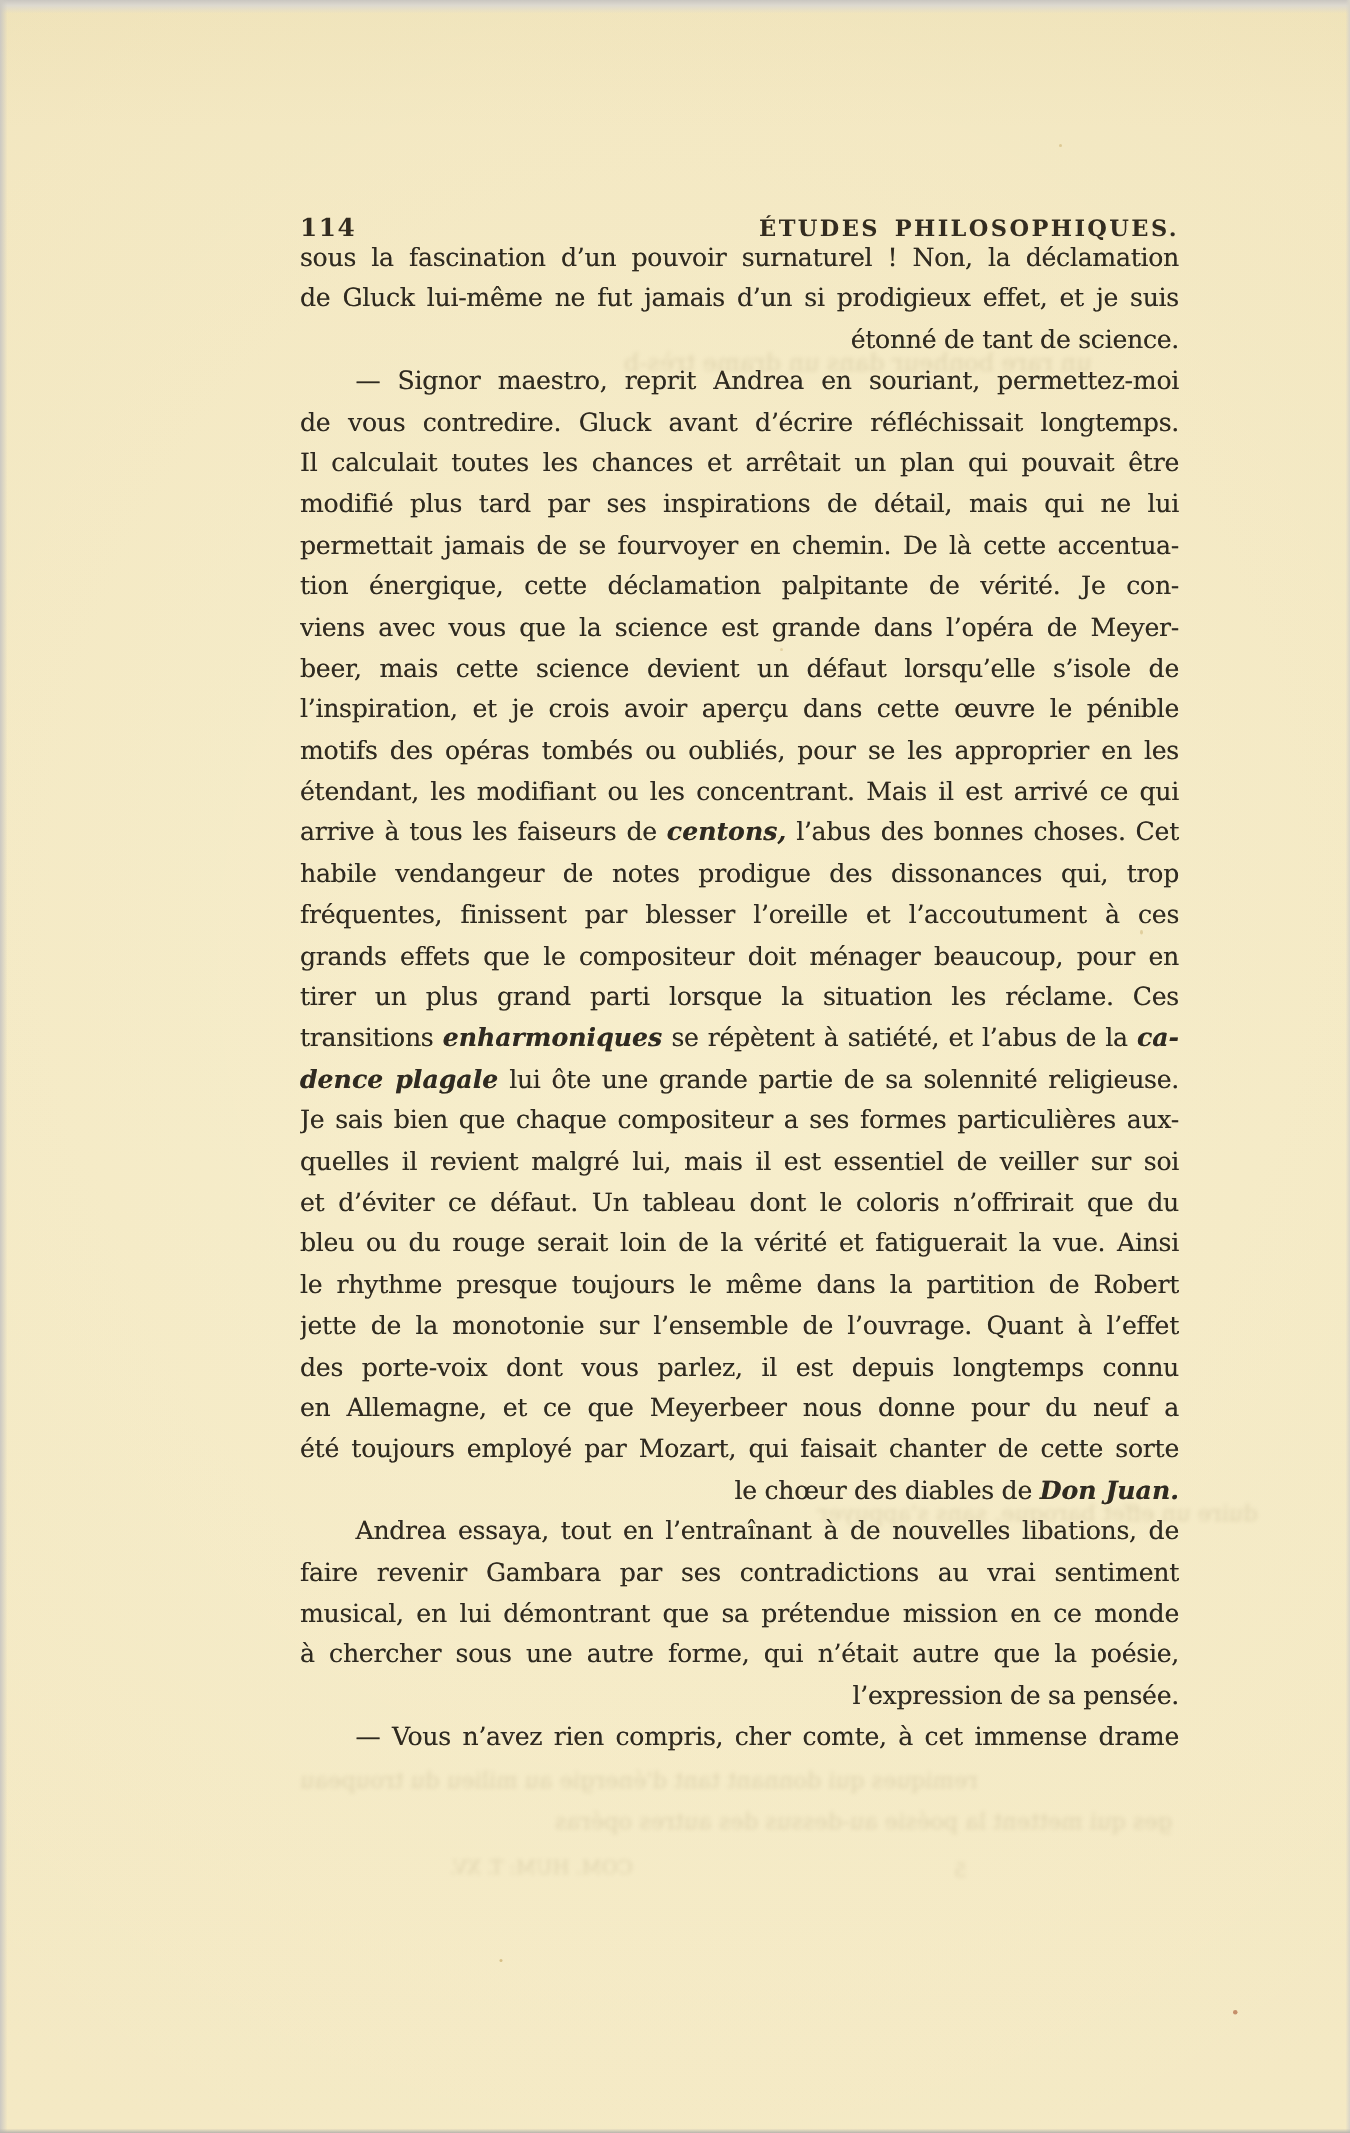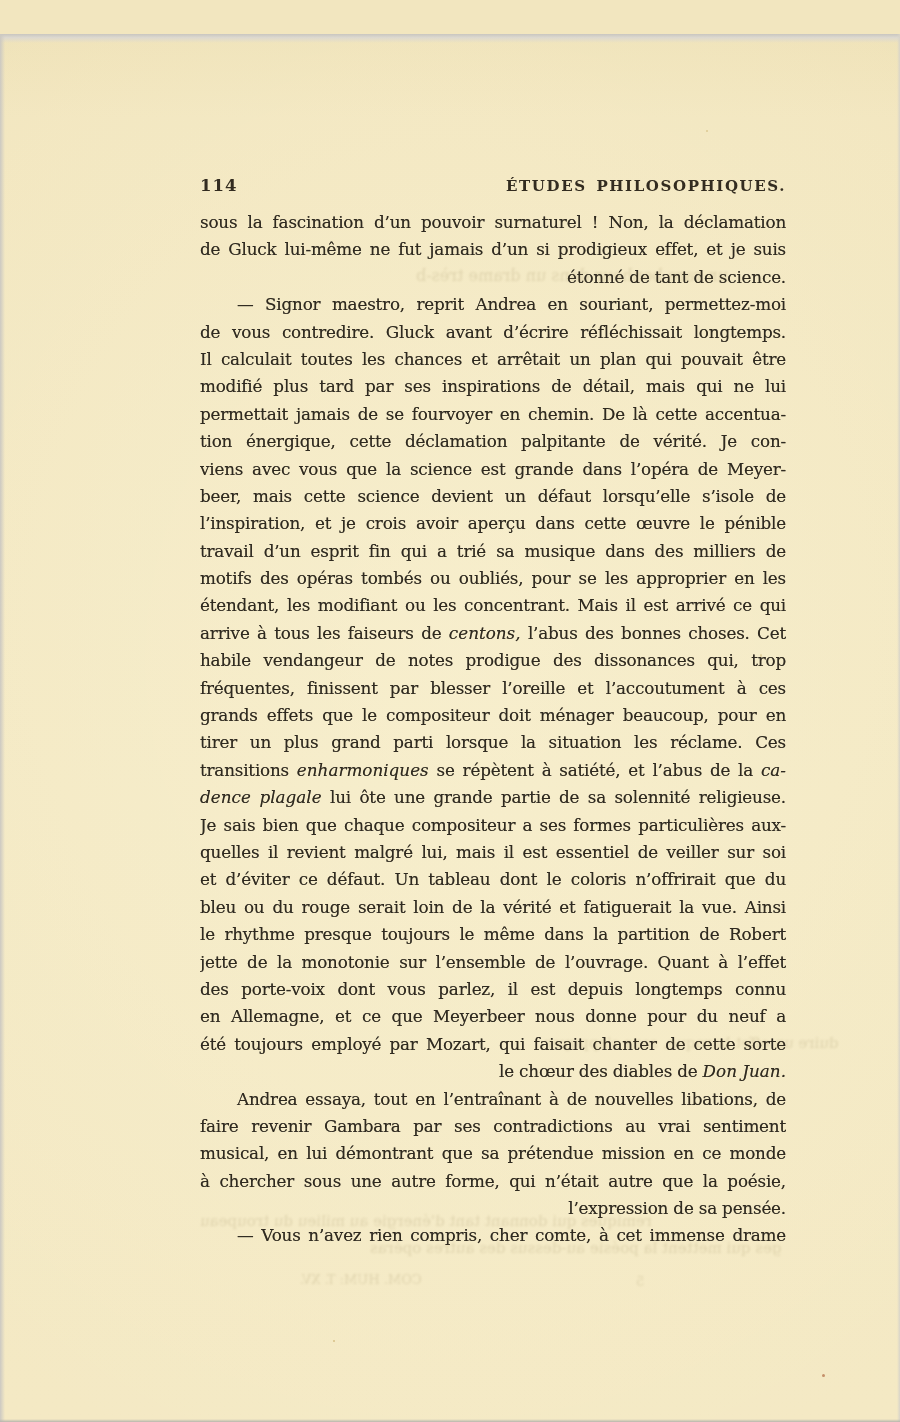--- a/index.html
+++ b/index.html
@@ -6,48 +6,47 @@
   body{
     width:900px;height:1422px;position:relative;overflow:hidden;
     background:#f2e6bf;
     font-family:"DejaVu Serif","Liberation Serif",serif;
   }
   #page{
     position:absolute;inset:0;
     background:
       radial-gradient(ellipse 120% 90% at 50% 45%, rgba(255,250,225,0.35), rgba(0,0,0,0) 70%),
       linear-gradient(180deg,#efe2b8 0%,#f2e6bf 6%,#f3e8c2 55%,#f4e9c4 100%);
-    margin-top: 34px;
   }
   
   .edge-top{position:absolute;top:0;left:0;width:900px;height:9px;
     background:linear-gradient(180deg,#c9c6c0 0%,#ddd9cf 40%,rgba(221,217,207,0) 100%);}
   .edge-left{position:absolute;top:0;left:0;width:5px;height:1422px;
     background:linear-gradient(90deg,#ccc9c2 0%,rgba(204,201,194,0) 100%);}
   .edge-bottom{position:absolute;bottom:0;left:0;width:900px;height:3px;
     background:linear-gradient(0deg,#b8b5ad 0%,rgba(184,181,173,0) 100%);}
   .edge-right{position:absolute;top:0;right:0;width:3px;height:1422px;
     background:linear-gradient(270deg,#d8d4c9 0%,rgba(216,212,201,0) 100%);}
 
   #header{position:absolute;top:142px;left:200px;width:586px;height:22px;color:#332c20;}
   #page-number{position:absolute;left:0;top:0;font-size:16.5px;letter-spacing:1px;font-weight:600;}
   #running-title{position:absolute;left:0;top:1px;width:100%;text-align:right;
     font-size:15px;letter-spacing:1.6px;font-weight:600;word-spacing:3px;}
 
   #text-block{
-    position:absolute;left:200px;top:175px;width:586px;
+    position:absolute;left:200px;top:158px;width:586px;
     font-size:16.8px;letter-spacing:-0.2px;color:#2f2a20;
     text-shadow:0 0 0.4px rgba(47,42,32,0.55);
   }
   .tline{height:27.4px;line-height:27.4px;overflow:hidden;text-align:justify;}
   .tline::after{content:"";display:inline-block;width:100%;height:0;}
   .tline.nojust{text-align:right;}
   .tline.nojust::after{content:none;}
   .tline.indent{text-indent:37px;}
-  .tline i{font-style:italic;letter-spacing:0;}
+  .tline i{font-style:italic;letter-spacing:0;font-weight:bold;}
 
   .ghost{
     position:absolute;transform:scaleX(-1);filter:blur(1.3px);opacity:0.20;
     color:#8d7c4e;white-space:nowrap;font-family:"DejaVu Serif","Liberation Serif",serif;
     pointer-events:none;
   }
   .speck{position:absolute;border-radius:50%;}
   .s1{left:822px;top:1340px;width:3px;height:3px;background:#b06a45;opacity:.7;}
   .s2{left:333px;top:1306px;width:2px;height:2px;background:#c3a45f;opacity:.6;}
   .s3{left:706px;top:96px;width:2px;height:2px;background:#c9ab66;opacity:.5;}
@@ -74,21 +73,20 @@
       <div class="tline nojust">étonné de tant de science.</div>
       <div class="tline indent">— Signor maestro, reprit Andrea en souriant, permettez-moi</div>
       <div class="tline">de vous contredire. Gluck avant d’écrire réfléchissait longtemps.</div>
       <div class="tline">Il calculait toutes les chances et arrêtait un plan qui pouvait être</div>
       <div class="tline">modifié plus tard par ses inspirations de détail, mais qui ne lui</div>
       <div class="tline">permettait jamais de se fourvoyer en chemin. De là cette accentua-</div>
       <div class="tline">tion énergique, cette déclamation palpitante de vérité. Je con-</div>
       <div class="tline">viens avec vous que la science est grande dans l’opéra de Meyer-</div>
       <div class="tline">beer, mais cette science devient un défaut lorsqu’elle s’isole de</div>
       <div class="tline">l’inspiration, et je crois avoir aperçu dans cette œuvre le pénible</div>
-      <div class="tline">travail d’un esprit fin qui a trié sa musique dans des milliers de</div>
       <div class="tline">motifs des opéras tombés ou oubliés, pour se les approprier en les</div>
       <div class="tline">étendant, les modifiant ou les concentrant. Mais il est arrivé ce qui</div>
       <div class="tline">arrive à tous les faiseurs de <i>centons,</i> l’abus des bonnes choses. Cet</div>
       <div class="tline">habile vendangeur de notes prodigue des dissonances qui, trop</div>
       <div class="tline">fréquentes, finissent par blesser l’oreille et l’accoutument à ces</div>
       <div class="tline">grands effets que le compositeur doit ménager beaucoup, pour en</div>
       <div class="tline">tirer un plus grand parti lorsque la situation les réclame. Ces</div>
       <div class="tline">transitions <i>enharmoniques</i> se répètent à satiété, et l’abus de la <i>ca-</i></div>
       <div class="tline"><i>dence plagale</i> lui ôte une grande partie de sa solennité religieuse.</div>
       <div class="tline">Je sais bien que chaque compositeur a ses formes particulières aux-</div>

